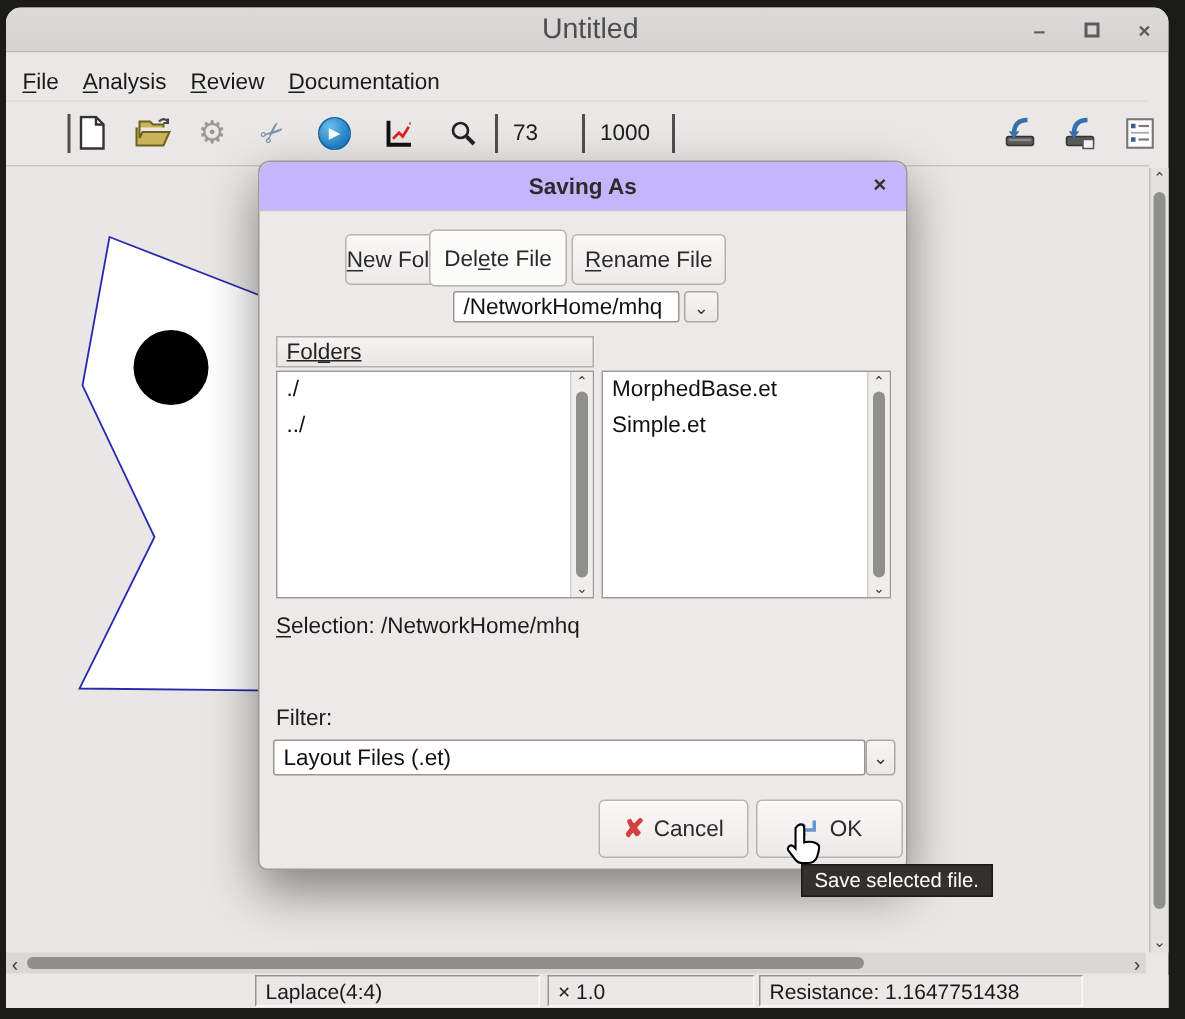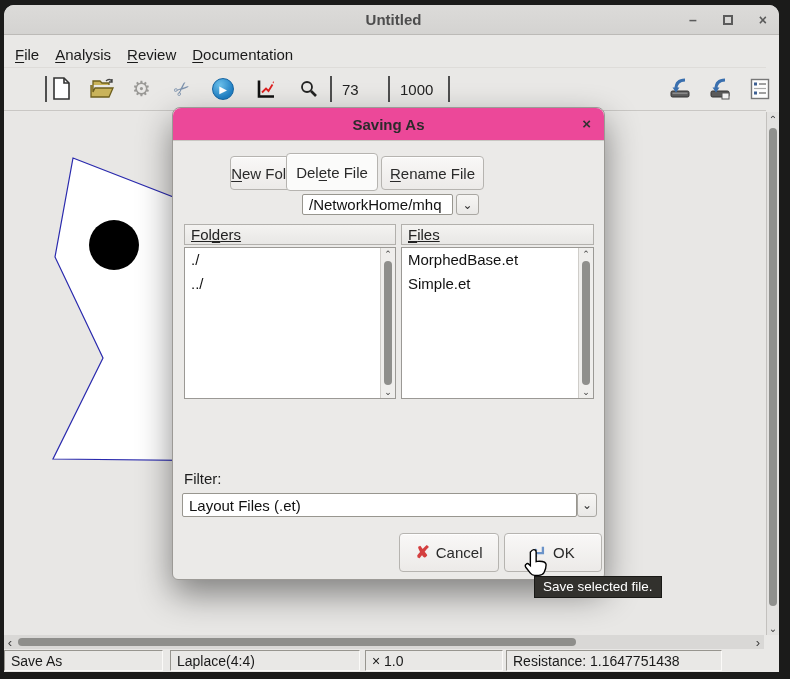--- a/index.html
+++ b/index.html
@@ -6,22 +6,22 @@
   html,body { width:790px; height:679px; overflow:hidden; }
   body { background:#1b1b1a; font-family:"Liberation Sans", sans-serif; position:relative; }
 
   
   .window { position:absolute; left:4px; top:5px; width:775px; height:667px;
             background:#e9e8e6; border-radius:10px 10px 0 0; z-index:1; }
 
   .titlebar { position:absolute; left:0; top:0; width:775px; height:30px;
               background:linear-gradient(#dcdbd9,#d4d3d1); border-radius:10px 10px 0 0;
               border-bottom:1px solid #bcbab7; display:flex; align-items:center; }
-  .title { position:absolute; left:4px; right:0; text-align:center; font-size:15px;
-           font-weight:bold; color:#4d4d4d; }
+  .title { position:absolute; left:4px; right:0; text-align:center; font-size:19px;
+           font-weight:normal; color:#4d4d4d; }
   .win-controls { position:absolute; right:12px; top:0; height:30px; display:flex;
                   align-items:center; gap:26px; }
   .wc { color:#5b5b5b; font-size:14px; font-weight:bold; line-height:1; cursor:default; }
   .wc-max { width:10px; height:10px; border:2px solid #5b5b5b; display:inline-block; }
 
   .menubar { position:absolute; left:4px; top:36px; height:26px; display:flex;
              align-items:center; gap:2px; font-size:15px; color:#1a1a1a; }
   .menu-item { padding:3px 7px; }
   .mn { text-decoration:underline; text-underline-offset:2px; }
 
@@ -59,21 +59,21 @@
            border:1px solid; border-color:#97958f #fbfaf8 #fbfaf8 #97958f; }
 
   
   .canvas-art { position:absolute; left:0; top:0; width:790px; height:679px;
                 z-index:2; pointer-events:none; }
 
   
   .dialog { position:absolute; left:172px; top:107px; width:433px; height:473px;
             background:#ebeae8; border:1px solid #9c9a96; border-radius:8px 8px 6px 6px;
             box-shadow:0 14px 34px rgba(0,0,0,.45); z-index:10; }
-  .dlg-header { position:absolute; left:0; top:0; right:0; height:33px; background:#ec4899;
+  .dlg-header { position:absolute; left:0; top:0; right:0; height:33px; background:#c4b5fd;
                 border-bottom:1px solid #c9c7c3; border-radius:8px 8px 0 0;
                 display:flex; align-items:center; justify-content:center;
                 font-size:15px; font-weight:bold; color:#2b2b2b; }
   .dlg-close { position:absolute; right:13px; top:8px; font-size:15px; font-weight:bold;
                color:#333; line-height:1; }
 
   .btn { position:absolute; display:flex; align-items:center; justify-content:center;
          gap:6px; background:linear-gradient(#f9f8f7,#eceae8); border:1px solid #b6b4b0;
          border-radius:4px; font-size:15px; color:#2a2a2a;
          box-shadow:inset 0 1px 0 rgba(255,255,255,.85); }
@@ -236,21 +236,20 @@
     <span class="arrow" style="bottom:0">⌄</span>
   </div>
 
   <div class="hscroll">
     <span class="arrow" style="left:0">‹</span>
     <div class="hthumb"></div>
     <span class="arrow" style="right:0">›</span>
   </div>
 
   <div class="statusbar">
-    <span class="scell" style="left:0;width:159px">Save As</span>
     <span class="scell" style="left:166px;width:190px">Laplace(4:4)</span>
     <span class="scell" style="left:361px;width:138px">× 1.0</span>
     <span class="scell" style="left:502px;width:216px">Resistance: 1.1647751438</span>
   </div>
 </div>
 
 <svg class="canvas-art" viewBox="0 0 790 679">
   <polygon points="73,158 310,250 335,462 53,459 103,358 55,257" fill="#ffffff" stroke="#2929ad" stroke-width="1.2"></polygon>
   <circle cx="114" cy="245" r="25" fill="#000000"></circle>
 </svg>
@@ -281,33 +280,33 @@
   <div class="listbox lb-folders">
     <div class="list-item">./</div>
     <div class="list-item">../</div>
     <div class="lsb">
       <span class="arrow" style="top:0">⌃</span>
       <div class="thumb"></div>
       <span class="arrow" style="bottom:0">⌄</span>
     </div>
   </div>
 
-  <div class="panel-header ph-files">
-    <span><span class="mn">F</span><span>iles</span></span>
-  </div>
   <div class="listbox lb-files">
     <div class="list-item">MorphedBase.et</div>
     <div class="list-item">Simple.et</div>
     <div class="lsb">
       <span class="arrow" style="top:0">⌃</span>
       <div class="thumb"></div>
       <span class="arrow" style="bottom:0">⌄</span>
     </div>
   </div>
 
+  <div class="label lbl-selection">
+    <span class="mn">S</span><span>election: /NetworkHome/mhq</span>
+  </div>
 
 
   <div class="label lbl-filter">Filter:</div>
   <div class="combo-field filter-field">Layout Files (.et)</div>
   <div class="combo-btn filter-btn">⌄</div>
 
   <div class="btn btn-cancel">
     <span class="ico-cancel">✘</span>
     <span>Cancel</span>
   </div>

